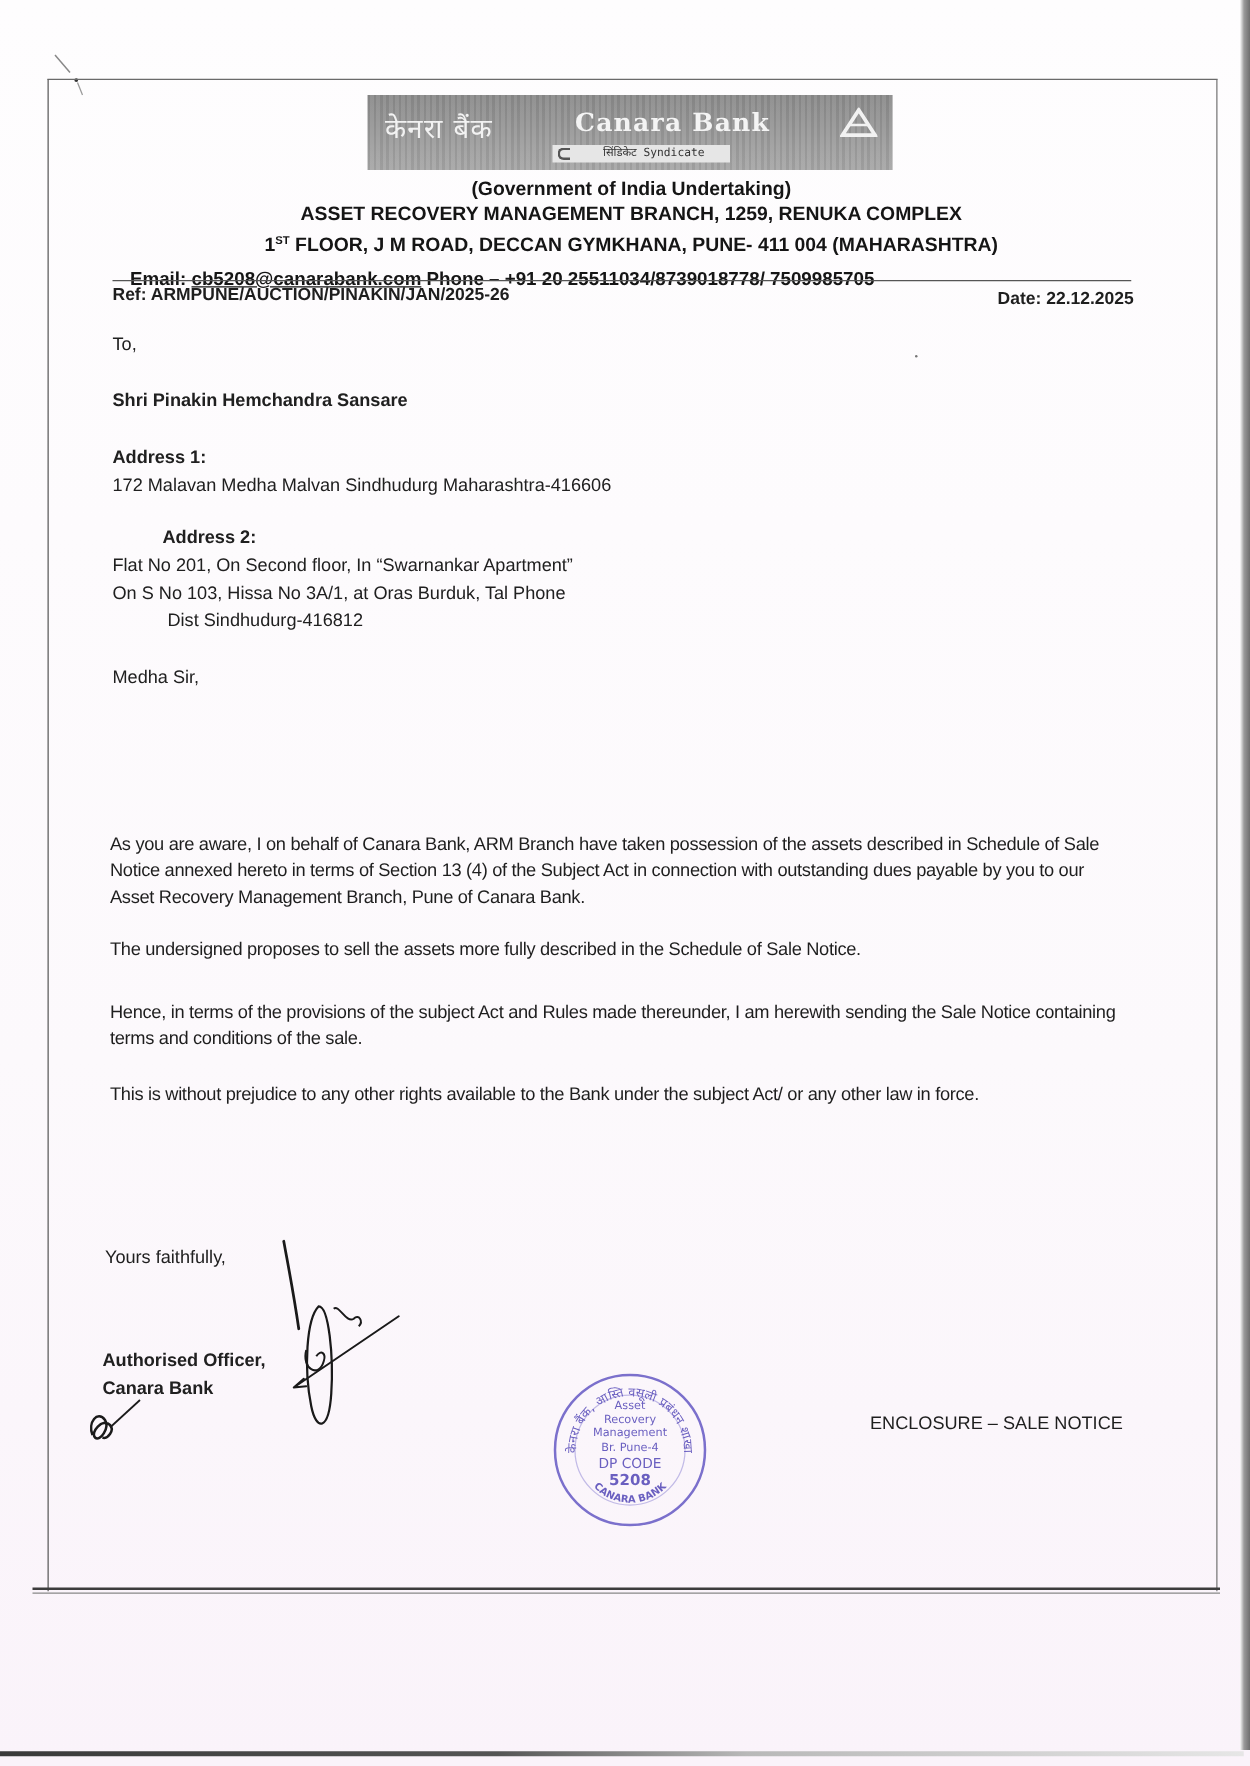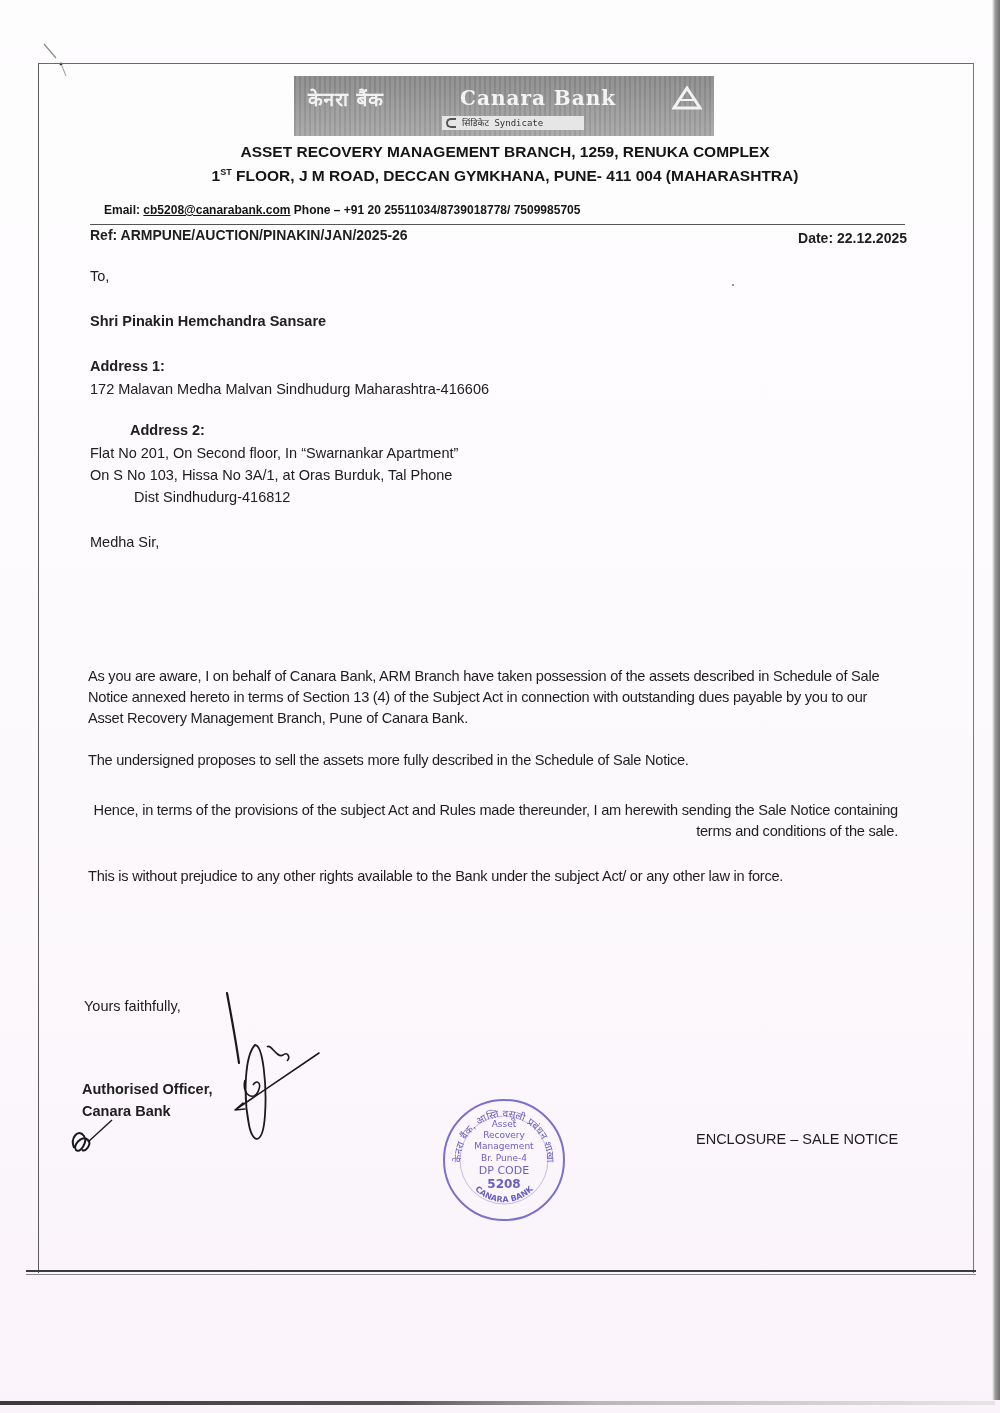--- a/index.html
+++ b/index.html
@@ -52,21 +52,21 @@
       left: 294px; top: 76px;
       width: 420px; height: 60px;
       background:
         repeating-linear-gradient(90deg, rgba(0,0,0,0.06) 0 2px, rgba(255,255,255,0.05) 2px 5px),
         linear-gradient(180deg, #8c8c8c 0%, #9a9a9a 50%, #a8a8a8 100%);
       overflow: hidden;
     }
     .logo-hindi {
       position: absolute; left: 14px; top: 10px;
       font-family: "DejaVu Serif", serif;
-      font-size: 19px; font-weight: bold;
+      font-size: 22px; font-weight: normal;
       color: #f2f2f2;
       letter-spacing: 1px;
     }
     .logo-english {
       position: absolute; left: 166px; top: 10px;
       font-family: "DejaVu Serif", serif;
       font-size: 20px; font-weight: bold;
       color: #f4f4f4;
       letter-spacing: 1px;
     }
@@ -74,41 +74,42 @@
       position: absolute; left: 378px; top: 10px;
       width: 30px; height: 24px;
     }
     .logo-sub {
       position: absolute; left: 148px; top: 40px;
       width: 142px; height: 14px;
       background: #e6e6e6;
       font-size: 9px; line-height: 14px;
       color: #333; padding-left: 20px;
       font-family: "DejaVu Sans Mono", monospace;
+      text-align: center;
     }
     .logo-sub-mark {
       position: absolute; left: 4px; top: 2px;
       width: 10px; height: 10px;
       border: 2px solid #555; border-right: none;
       border-radius: 6px 0 0 6px;
     }
     
     .header {
       position: absolute; left: 90px; top: 142px;
       width: 830px; text-align: center;
       font-weight: bold;
       font-size: 15.5px; line-height: 20px;
       color: #151515;
     }
     .header .line { display: block; white-space: nowrap; }
     .header sup { font-size: 9px; vertical-align: 6px; }
     .contact-line {
-      position: absolute; left: 104px; top: 203px;
+      position: absolute; left: 104px; top: 215px;
       white-space: nowrap;
-      font-weight: bold; font-size: 12px;
+      font-weight: bold; font-size: 15px;
       color: #151515;
     }
     .contact-line .email { text-decoration: underline; }
     .header-rule {
       position: absolute; left: 90px; top: 224px;
       width: 815px; height: 0;
       border-top: 1.5px solid #555;
     }
     .ref-line {
       position: absolute; left: 90px; top: 227px;
@@ -177,20 +178,21 @@
       <polygon points="15,2 28,22 2,22" fill="none" stroke="#f2f2f2" stroke-width="3"></polygon>
       <line x1="8" y1="14" x2="22" y2="14" stroke="#f2f2f2" stroke-width="2"></line>
     </svg>
     <div class="logo-sub">
       <span class="logo-sub-mark"></span>
       <span>सिंडिकेट Syndicate</span>
     </div>
   </div>
 
   <div class="header">
+    <span class="line">(Government of India Undertaking)</span>
     <span class="line">ASSET RECOVERY MANAGEMENT BRANCH, 1259, RENUKA COMPLEX</span>
     <span class="line"><span>1</span><sup>ST</sup><span> FLOOR, J M ROAD, DECCAN GYMKHANA, PUNE- 411 004 (MAHARASHTRA)</span></span>
   </div>
   <div class="contact-line">
     <span class="email-label">Email: </span><span class="email">cb5208@canarabank.com</span><span> Phone – +91 20 25511034/8739018778/ 7509985705</span>
   </div>
   <div class="header-rule"></div>
 
   <div class="ref-line">Ref: ARMPUNE/AUCTION/PINAKIN/JAN/2025-26</div>
   <div class="date-line">Date: 22.12.2025</div>
@@ -202,21 +204,21 @@
   <div class="txt bold" style="top:420px;margin-left:40px;">Address 2:</div>
   <div class="txt" style="top:443px;">Flat No 201, On Second floor, In “Swarnankar Apartment”</div>
   <div class="txt" style="top:465px;">On S No 103, Hissa No 3A/1, at Oras Burduk, Tal Phone</div>
   <div class="txt" style="top:487px;margin-left:44px;">Dist Sindhudurg-416812</div>
 
   <div class="txt" style="top:532px;">Medha Sir,</div>
 
 
   <div class="para" style="top:666px;">As you are aware, I on behalf of Canara Bank, ARM Branch have taken possession of the assets described in Schedule of Sale Notice annexed hereto in terms of Section 13 (4) of the Subject Act in connection with outstanding dues payable by you to our Asset Recovery Management Branch, Pune of Canara Bank.</div>
   <div class="para" style="top:750px;">The undersigned proposes to sell the assets more fully described in the Schedule of Sale Notice.</div>
-  <div class="para" style="top:800px;text-align:right;">Hence, in terms of the provisions of the subject Act and Rules made thereunder, I am herewith sending the Sale Notice containing terms and conditions of the sale.</div>
+  <div class="para" style="top:800px;">Hence, in terms of the provisions of the subject Act and Rules made thereunder, I am herewith sending the Sale Notice containing terms and conditions of the sale.</div>
   <div class="para" style="top:866px;">This is without prejudice to any other rights available to the Bank under the subject Act/ or any other law in force.</div>
 
   <div class="txt" style="top:968px; left:84px;margin-top:28px;">Yours faithfully,</div>
 
   <svg class="signature" viewBox="0 0 120 170">
     <path d="M12 8 C16 30 20 50 24 78" fill="none" stroke="#1a1a1a" stroke-width="2.2" stroke-linecap="round"></path>
     <path d="M40 60 C30 70 28 110 34 140 C38 160 48 160 50 130 C52 100 48 60 40 60 Z" fill="none" stroke="#1a1a1a" stroke-width="1.8"></path>
     <path d="M30 95 C26 110 40 118 44 104 C46 98 42 94 38 100" fill="none" stroke="#1a1a1a" stroke-width="1.6"></path>
     <path d="M52 62 C56 58 62 74 68 70 C72 66 76 72 72 76" fill="none" stroke="#1a1a1a" stroke-width="1.6"></path>
     <path d="M104 68 L20 125 L28 118 M20 125 L30 124" fill="none" stroke="#1a1a1a" stroke-width="1.6" stroke-linecap="round"></path>

